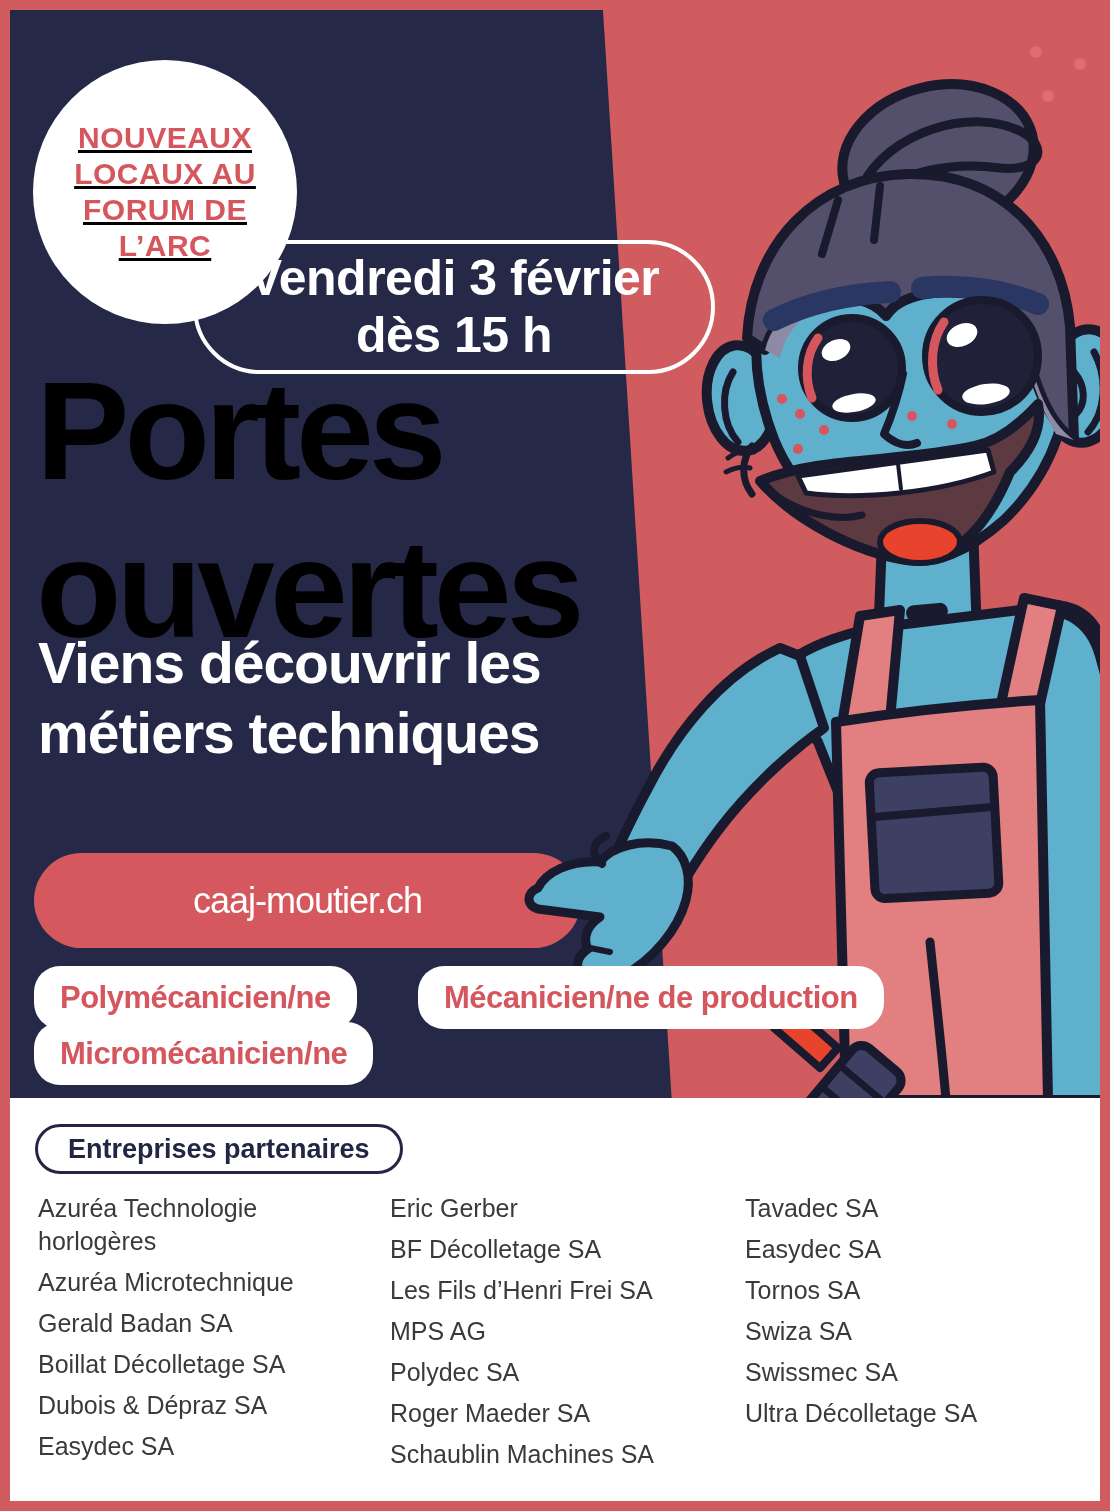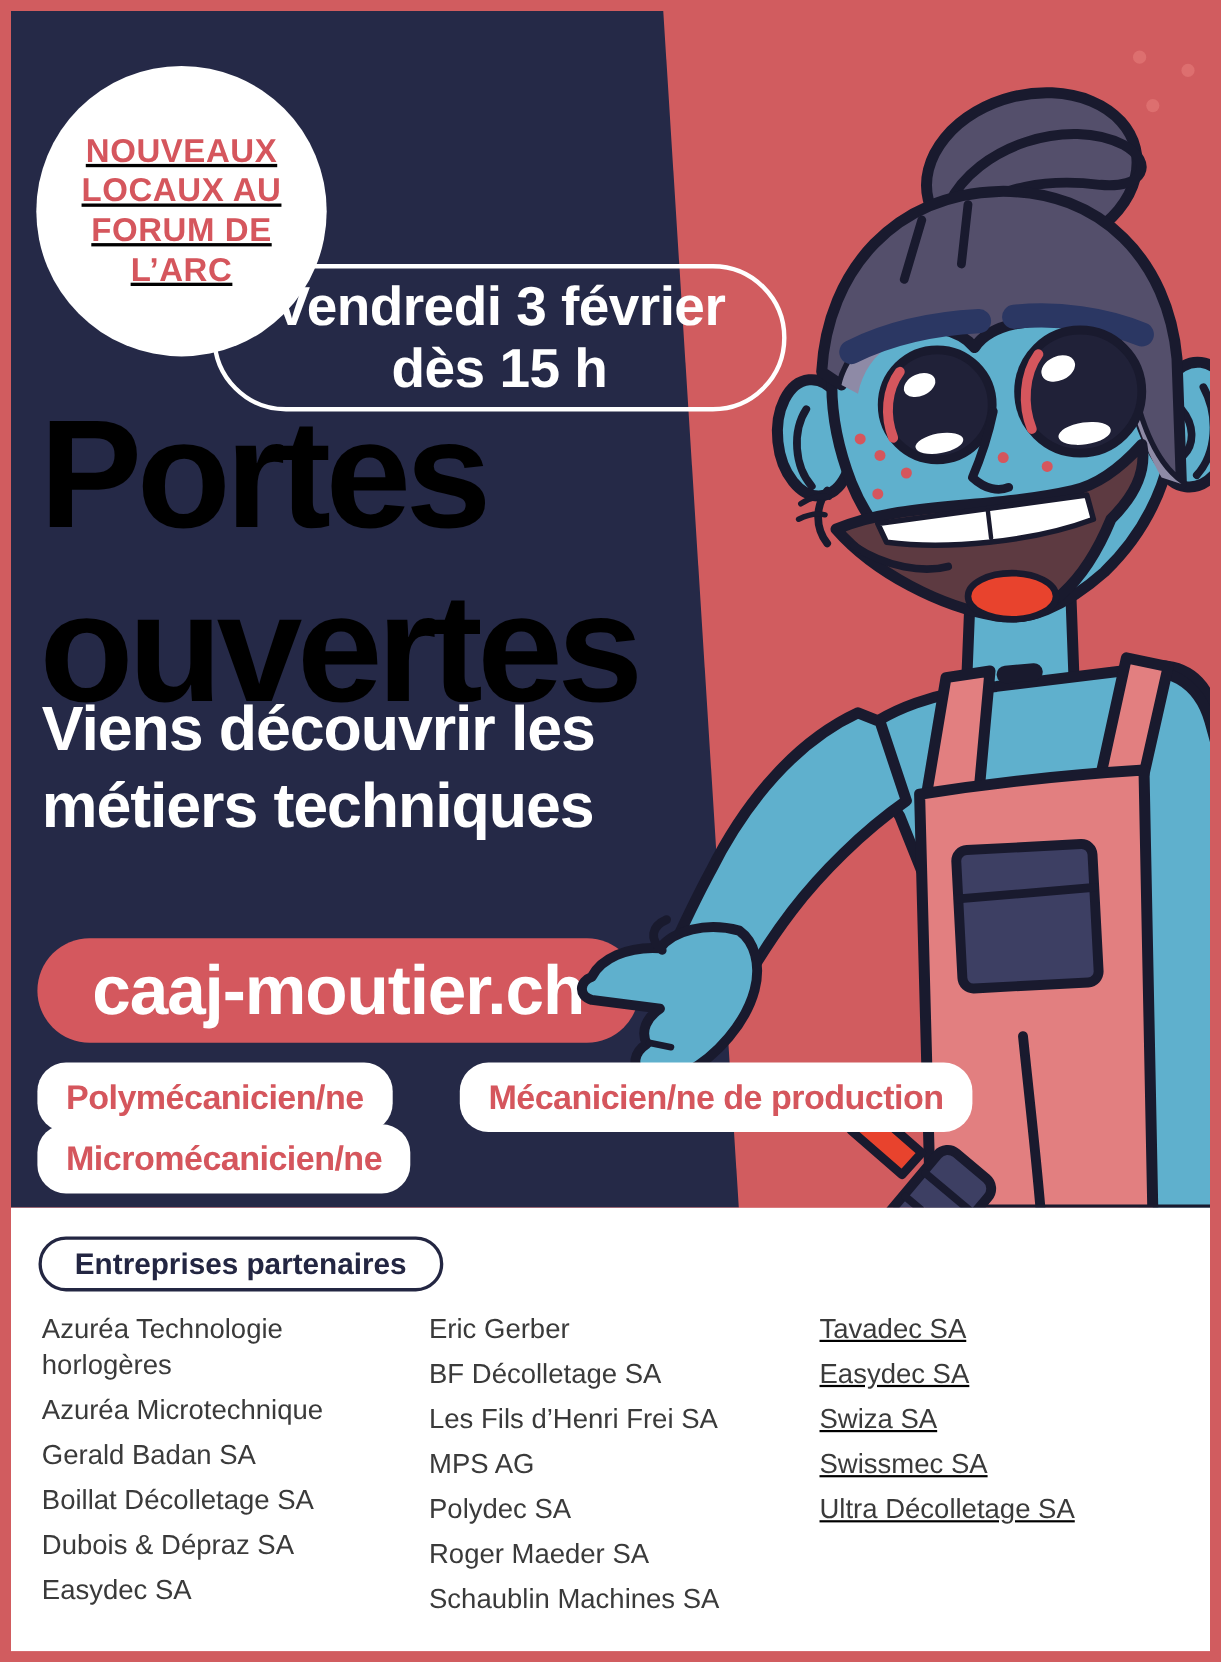--- a/index.html
+++ b/index.html
@@ -36,21 +36,21 @@
     color:#000000; font-weight:800; font-size:140px; line-height:158px; letter-spacing:-5px;
   }
   .subtitle {
     position:absolute; left:38px; top:628px; z-index:2;
     color:#ffffff; font-weight:700; font-size:57px; line-height:70px; letter-spacing:-1px;
   }
   .website-pill {
     position:absolute; left:34px; top:853px; width:547px; height:95px;
     background:#d4585e; border-radius:48px;
     display:flex; justify-content:center; align-items:center;
-    color:#ffffff; font-weight:700; font-size:63px; letter-spacing:-1px;
+    color:#ffffff; font-weight:400; font-size:36px; letter-spacing:-1px;
     z-index:4; cursor:pointer;
   }
   .character-svg { position:absolute; left:0; top:0; z-index:5; pointer-events:none; }
   .tag-pill {
     position:absolute; height:63px; background:#ffffff; border-radius:26px;
     display:inline-flex; align-items:center; padding:0 26px;
     color:#d5565d; font-weight:800; font-size:31px; letter-spacing:-0.5px;
     z-index:6; white-space:nowrap;
   }
   .tag-1 { left:34px;  top:966px; }
@@ -62,21 +62,21 @@
   }
   .partners-pill {
     position:absolute; left:25px; top:26px; height:50px;
     border:3px solid #232642; border-radius:27px;
     display:inline-flex; align-items:center; padding:0 30px;
     color:#232642; font-weight:800; font-size:27px; white-space:nowrap;
   }
   .partners-col { position:absolute; top:94px; list-style:none; }
   .col-1 { left:28px;  width:330px; }
   .col-2 { left:380px; width:335px; }
-  .col-3 { left:735px; width:345px;text-decoration:underline; }
+  .col-3 { left:735px; width:345px; }
   .partners-col li {
     color:#3a3a3a; font-size:25px; line-height:33px; margin-bottom:8px; font-weight:400;
   }
 </style>
 </head>
 <body>
 
 <div class="poster">
 
   <div class="navy-shape"></div>
@@ -236,19 +236,20 @@
       <li>BF Décolletage SA</li>
       <li>Les Fils d’Henri Frei SA</li>
       <li>MPS AG</li>
       <li>Polydec SA</li>
       <li>Roger Maeder SA</li>
       <li>Schaublin Machines SA</li>
     </ul>
     <ul class="partners-col col-3">
       <li>Tavadec SA</li>
       <li>Easydec SA</li>
+      <li>Tornos SA</li>
       <li>Swiza SA</li>
       <li>Swissmec SA</li>
       <li>Ultra Décolletage SA</li>
     </ul>
   </div>
 
 </div>
 
 </body></html>

